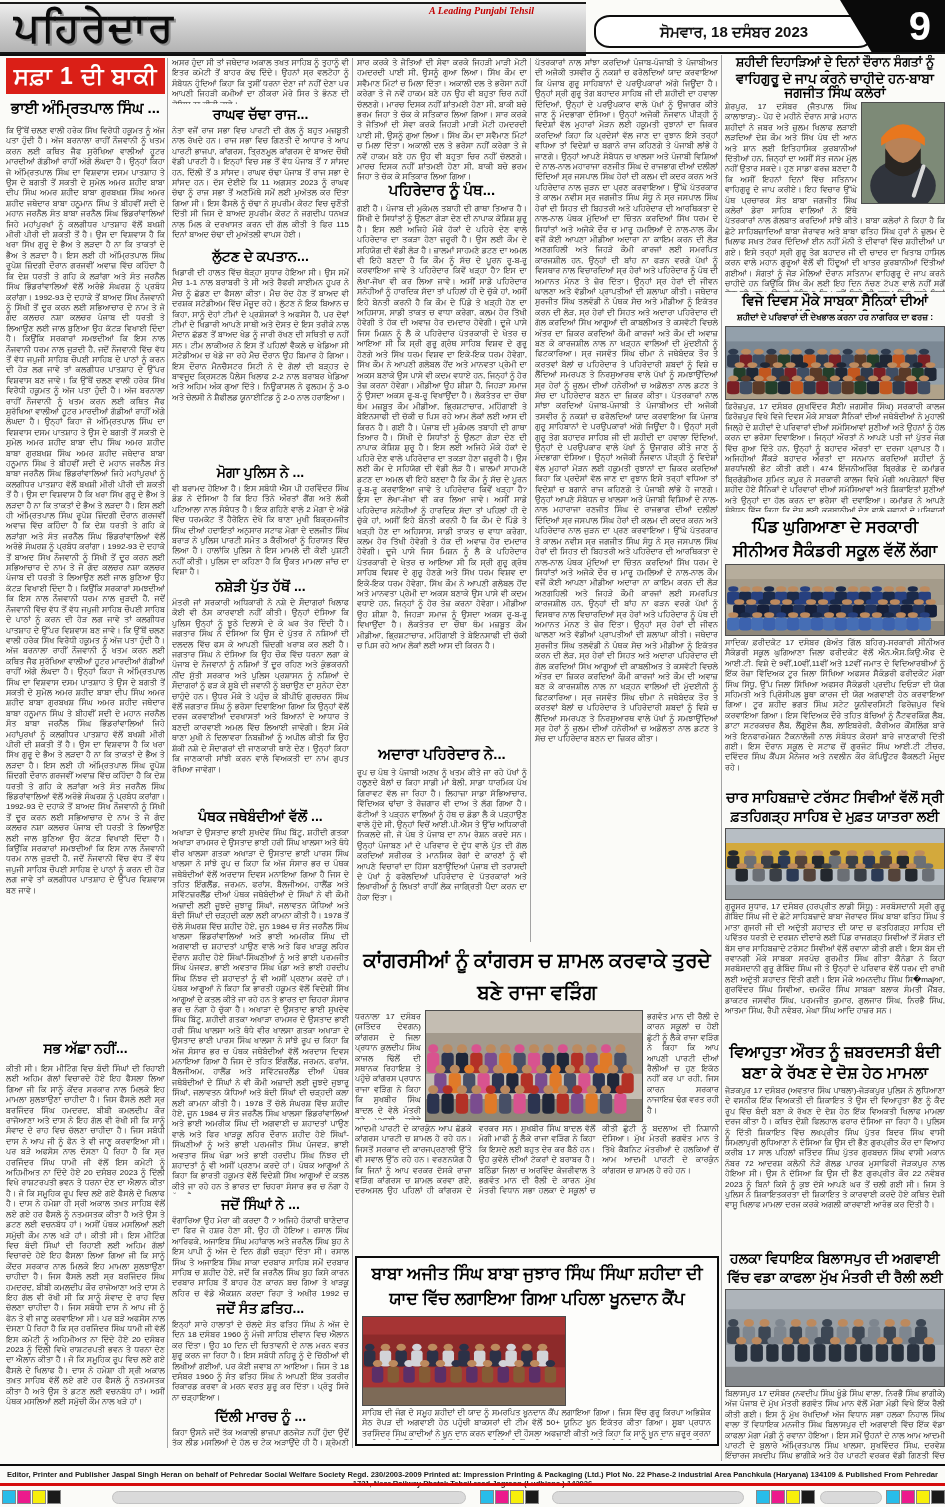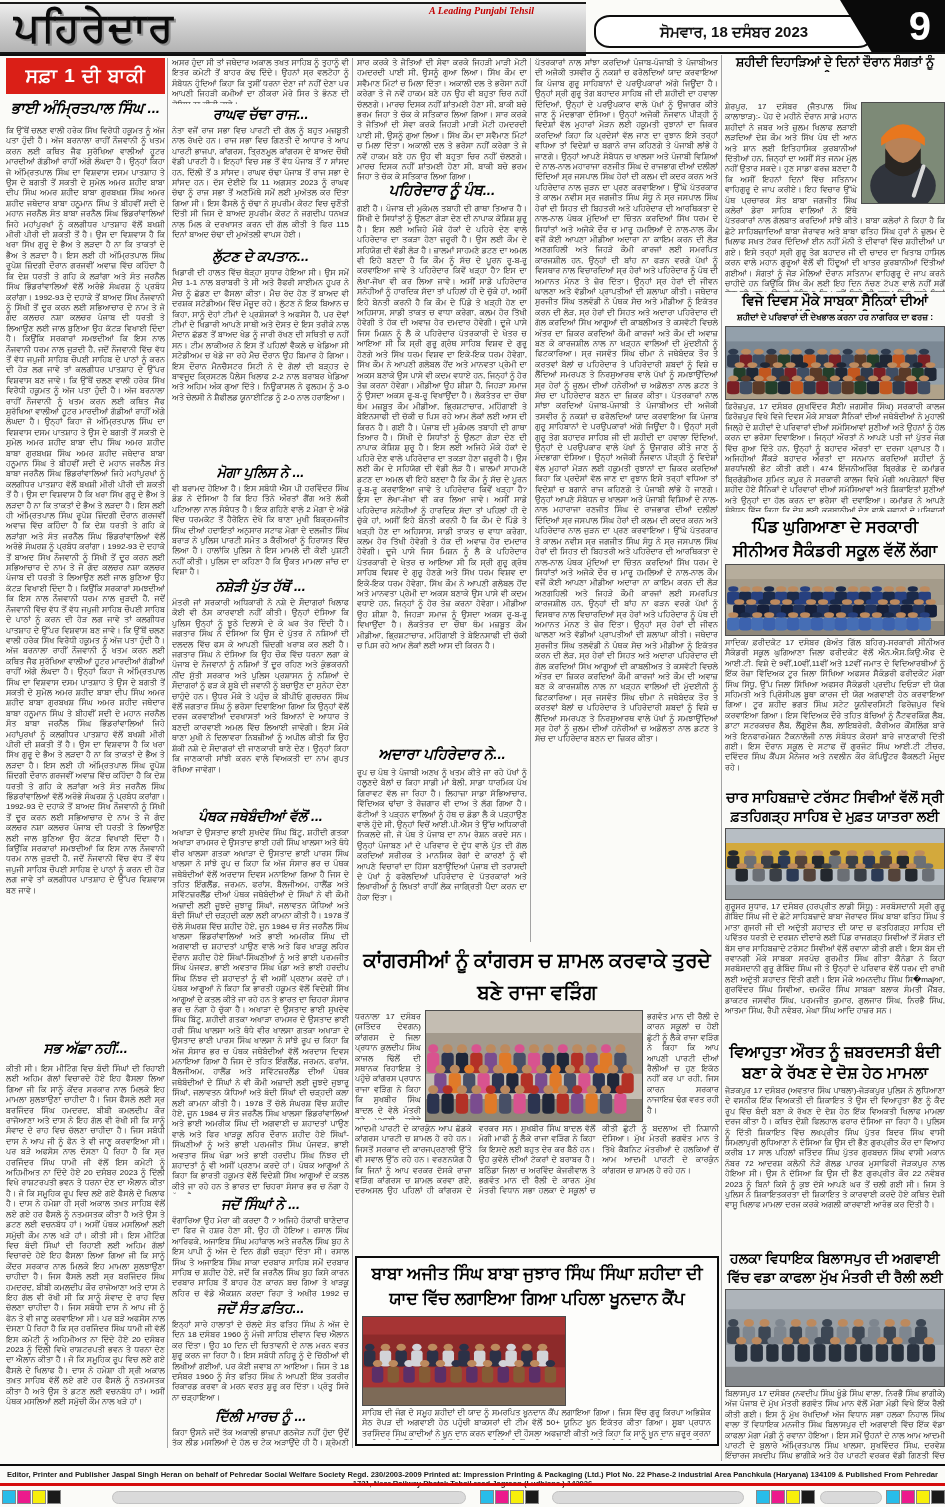--- a/index.html
+++ b/index.html
@@ -1,38 +1,38 @@
 <!DOCTYPE html>
 <html><head>
 <meta charset="utf-8">
 <style>
   html,body{margin:0;padding:0;background:#e9e9e9;}
   .page{position:relative;width:945px;height:1507px;margin:0 auto;background:#fbfbf8;
         font-family:"Liberation Sans","DejaVu Sans",sans-serif;overflow:hidden;color:#111;}
   .abs{position:absolute;overflow:hidden;}
   .bd{font-size:8px;line-height:10.4px;text-align:justify;color:#141414;}
-  .ch{font-weight:bold;font-style:italic;text-align:center;font-size:14px;line-height:16px;color:#000;}
+  .ch{font-weight:bold;text-align:center;font-size:14px;line-height:16px;color:#000;}
   .nh{font-weight:bold;text-align:center;color:#000;}
   .vrule{position:absolute;width:1px;background:#a3a3a3;}
   .photo{position:absolute;border:1px solid #4d4d4d;background:#9a9a9a;overflow:hidden;}
   .masthead{position:absolute;left:0;top:2px;width:586px;height:49px;
             background:linear-gradient(#ededed 0%,#cfcfcf 45%,#b2b2b2 100%);
             border-top:2px solid #1c1c1c;border-bottom:3px solid #101010;}
   .logo{position:absolute;left:14px;top:1px;font-size:40px;font-weight:900;letter-spacing:2px;
         color:#0b0b0b;text-shadow:2px 2px 0 #8f8f8f;white-space:nowrap;}
   .tagline{position:absolute;right:52px;top:1px;font-family:"Liberation Serif","DejaVu Serif",serif;
            font-style:italic;font-weight:bold;font-size:10px;color:#c00000;}
   .datepill{position:absolute;left:594px;top:15px;width:276px;height:29px;background:#fff;
             border:2px solid #0e0e0e;border-radius:16px/14px;display:flex;align-items:center;justify-content:center;
             font-weight:bold;font-size:15px;}
   .pagenum{position:absolute;left:840px;top:0;width:105px;height:52px;background:#0a0a0a;
            clip-path:polygon(0 0,100% 0,100% 100%,30% 100%);display:flex;align-items:center;justify-content:flex-end;
            padding-right:14px;box-sizing:border-box;color:#fff;font-weight:900;font-size:40px;}
   .headrule{position:absolute;left:0;top:52px;width:945px;height:2px;background:#161616;}
-  .redbox{background:#da1f17;color:#fff;font-weight:bold;font-size:19px;display:flex;align-items:center;
+  .redbox{background:#da1f17;color:#fff;font-weight:bold;font-size:23px;display:flex;align-items:center;
           justify-content:center;letter-spacing:1px;}
   .boxed{border:2px solid #0c0c0c;background:#fdfdfb;}
   .footer{position:absolute;left:0;top:1464px;width:945px;border-top:2px solid #0c0c0c;}
   .imprint{font-size:7.6px;font-weight:bold;text-align:center;padding-top:4px;color:#1b1b1b;}
   .redline{position:absolute;left:0;top:1483px;width:945px;height:3px;background:#d50c0c;}
   .regrow{position:absolute;left:0;top:1489px;width:945px;height:15px;}
   .sq{position:absolute;top:1px;width:12px;height:12px;border:0.5px solid #888;}
   .bar{position:absolute;top:2px;height:11px;background:#dadada;border:1px solid #c2c2c2;border-radius:7px;}
 </style>
 </head>
@@ -247,20 +247,21 @@
           <rect x="107.93333333333334" y="39.4" width="6.8" height="13" rx="2.4" fill="#855c35"></rect>
           <circle cx="111.33333333333334" cy="37" r="2.8" fill="#2c3147"></circle>
         </svg>
       </div>
     <div class="abs bd" style="left:5px;top:150px;width:349px;height:32px">ਸਾਹਿਬ ਦੀ ਜੰਗ ਦੇ ਸਮੂਹ ਸ਼ਹੀਦਾਂ ਦੀ ਯਾਦ ਨੂੰ ਸਮਰਪਿਤ ਖੂਨਦਾਨ ਕੈਂਪ ਲਗਾਇਆ ਗਿਆ। ਜਿਸ ਵਿੱਚ ਗੁਰੂ ਕਿਰਪਾ ਅਭਿਸ਼ੇਕ ਸੇਠ ਰੋਪੜ ਦੀ ਅਗਵਾਈ ਹੇਠ ਪਹੁੰਚੀ ਬਾਕਸਰਾਂ ਦੀ ਟੀਮ ਵੱਲੋਂ 50+ ਯੂਨਿਟ ਖੂਨ ਇਕੱਤਰ ਕੀਤਾ ਗਿਆ। ਸੂਬਾ ਪ੍ਰਧਾਨ ਤਰਸਿੰਦਰ ਸਿੰਘ ਕਾਦੀਆਂ ਨੇ ਖੂਨ ਦਾਨ ਕਰਨ ਵਾਲਿਆਂ ਦੀ ਹੌਸਲਾ ਅਫਜ਼ਾਈ ਕੀਤੀ ਅਤੇ ਕਿਹਾ ਕਿ ਸਾਨੂੰ ਖੂਨ ਦਾਨ ਜ਼ਰੂਰ ਕਰਨਾ ਚਾਹੀਦਾ ਹੈ ਕਿਉਂਕਿ ਸਾਡੇ ਵੱਲੋਂ ਦਿੱਤੇ ਖੂਨ ਨਾਲ ਕਿਸੇ ਦੀ ਜ਼ਿੰਦਗੀ ਬਚਾਈ ਜਾ ਸਕਦੀ ਹੈ ਅਤੇ ਕਿਸੇ ਗਰੀਬ ਦੀ ਮਦਦ ਕੀਤੀ ਜਾ ਸਕਦੀ ਹੈ। ਇਸ ਮੌਕੇ ਰਵਿੰਦਰ ਸਿੰਘ ਸੰਨ ਮਾਜਰਾ, ਗੁਰਵਿੰਦਰ ਸਿੰਘ, ਹਰਿੰਦਰਜੀਤ ਸਿੰਘ, ਜਸਮੇਲ ਸਿੰਘ, ਜਸਪ੍ਰੀਤ ਸਿੰਘ, ਨਵਿੰਦਰ ਸਿੰਘ, ਜਗਬੀਰ ਸਿੰਘ, ਹਰਮਨਜੀਤ ਸਿੰਘ ਹਰਵੰਦਰ ਸਿੰਘ ਸਮੇਤ ਵੱਡੀ ਗਿਣਤੀ ਵਿੱਚ ਹਾਜ਼ਰ ਸਨ।</div>
   </div>
 
   <div class="abs" style="left:725px;top:55px;width:220px;height:1406px">
 
     <div class="abs nh" style="left:0;top:0;width:220px;height:17px;font-size:12.5px">ਸ਼ਹੀਦੀ ਦਿਹਾੜਿਆਂ ਦੇ ਦਿਨਾਂ ਦੌਰਾਨ ਸੰਗਤਾਂ ਨੂੰ ਸਤਿਨਾਮ</div>
+    <div class="abs nh" style="left:0;top:17px;width:220px;height:28px;font-size:13.5px;line-height:14px">ਵਾਹਿਗੁਰੂ ਦੇ ਜਾਪ ਕਰਨੇ ਚਾਹੀਦੇ ਹਨ-ਬਾਬਾ ਜਗਜੀਤ ਸਿੰਘ ਕਲੇਰਾਂ</div>
     <div class="abs" style="left:0;top:47px;width:220px;height:190px">
       <span class="photo" style="position:relative;float:right;width:82px;height:100px;margin:0 0 3px 4px;display:block">
         <svg viewBox="0 0 60 75" width="100%" height="100%" preserveAspectRatio="none">
           <rect width="60" height="75" fill="#7d8a77"></rect>
           <ellipse cx="30" cy="62" rx="24" ry="20" fill="#30343c"></ellipse>
           <circle cx="30" cy="32" r="13" fill="#b98257"></circle>
           <path d="M14 26 Q30 6 46 26 L46 32 Q30 20 14 32 Z" fill="#e8771e"></path>
           <path d="M17 34 Q30 56 43 34 L43 48 Q30 62 17 48 Z" fill="#2a2622"></path>
           <rect x="44" y="46" width="3" height="26" rx="1.5" fill="#d9d9d9" transform="rotate(18 45 46)"></rect>
         </svg>

